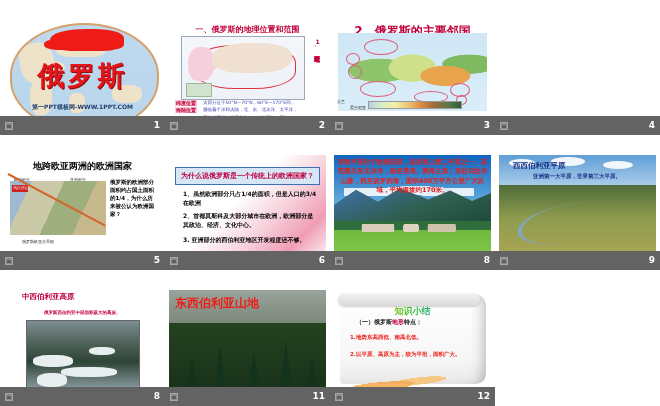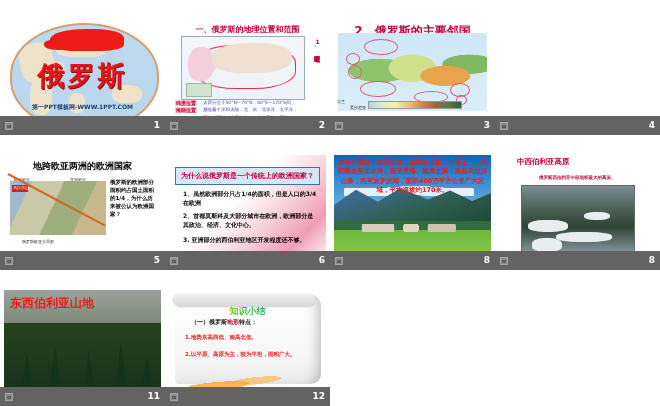--- a/index.html
+++ b/index.html
@@ -356,20 +356,36 @@
       <div class="field"></div>
       <div class="vil"></div>
       <div class="txt">东欧平原位于欧洲东部，是世界上第二平原之一。其范围北至北冰洋，南至里海、黑海之滨；东起乌拉尔山脉，西至波罗的海，面积400万平方公里广大区域，平均海拔约170米。</div>
     </div>
     <div class="footer">
       <span class="fico"></span>
       <span class="pnum">8</span>
     </div>
   </div>
 
+  <div class="cell">
+    <div class="thumb s9">
+      <div class="sky"></div>
+      <div class="cl" style="left:10px;top:4px;width:26px;height:8px;"></div>
+      <div class="cl" style="left:52px;top:2px;width:34px;height:9px;"></div>
+      <div class="cl" style="left:104px;top:6px;width:30px;height:8px;"></div>
+      <div class="forest"></div>
+      <div class="river"></div>
+      <div class="t">西西伯利亚平原</div>
+      <div class="sub">亚洲第一大平原，世界第三大平原。</div>
+    </div>
+    <div class="footer">
+      <span class="fico"></span>
+      <span class="pnum">9</span>
+    </div>
+  </div>
 
   <div class="cell">
     <div class="thumb s10">
       <div class="t">中西伯利亚高原</div>
       <div class="sub">俄罗斯西伯利亚中部面积最大的高原。</div>
       <div class="ph">
         <div class="snow" style="left:6px;top:34px;width:40px;height:12px;"></div>
         <div class="snow" style="left:34px;top:46px;width:56px;height:10px;"></div>
         <div class="snow" style="left:10px;top:52px;width:30px;height:14px;"></div>
         <div class="snow" style="left:62px;top:26px;width:26px;height:8px;"></div>

